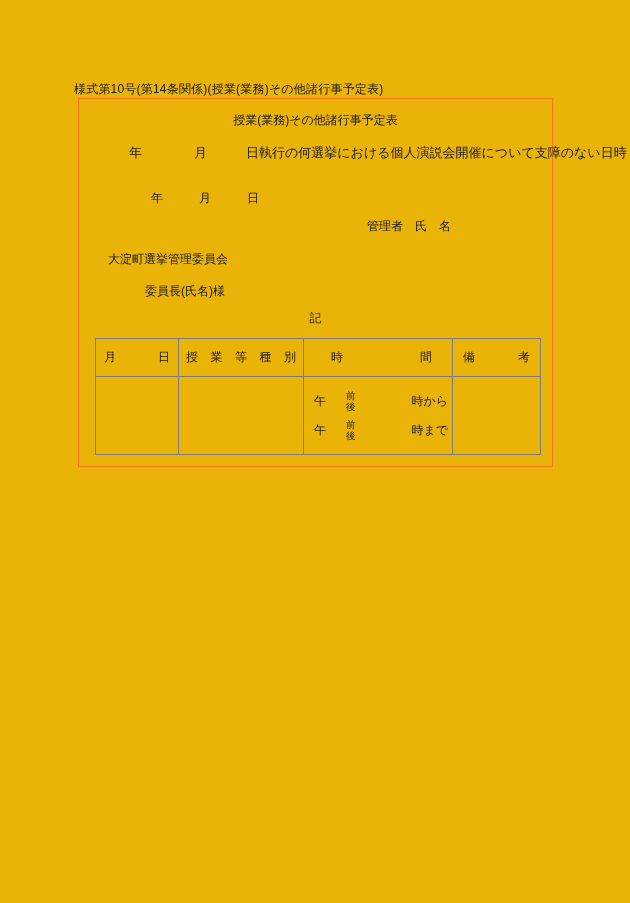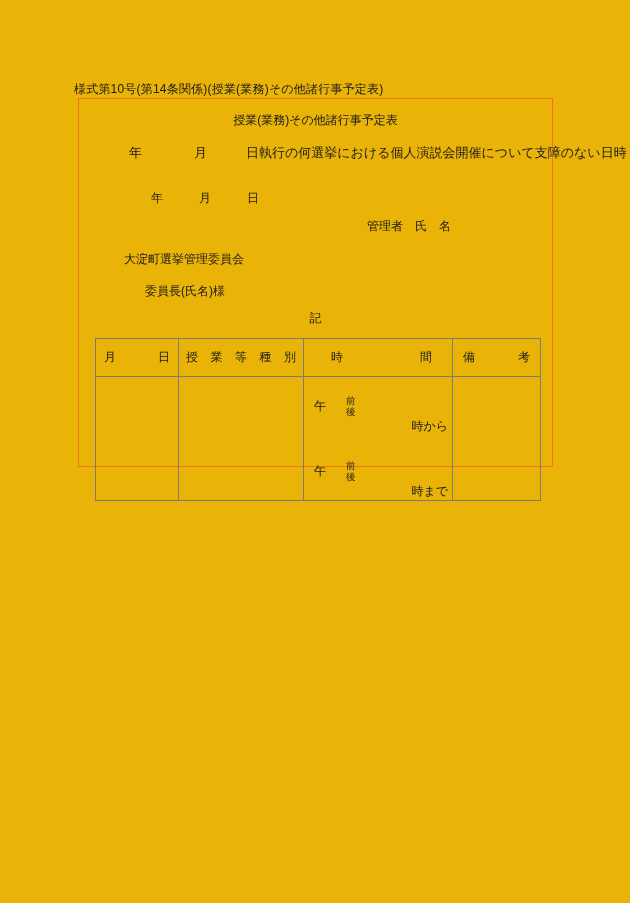--- a/index.html
+++ b/index.html
@@ -40,21 +40,21 @@
   .statement {
     position: absolute;
     left: 5px;
     top: 45px;
     line-height: 17px;
   }
   .statement-line1 { white-space: nowrap; font-size: 13px; padding-left: 45px; }
   .statement-line2 { white-space: nowrap; }
   .date-line { position: absolute; left: 72px; top: 91px; white-space: nowrap; }
   .manager-line { position: absolute; left: 244px; top: 119px; white-space: nowrap; margin-left: 44px; }
-  .committee { position: absolute; left: 29px; top: 152px; white-space: nowrap; margin-left: 16px; }
+  .committee { position: absolute; left: 29px; top: 152px; white-space: nowrap; }
   .chairman { position: absolute; left: 66px; top: 184px; white-space: nowrap; }
   .note-heading { position: absolute; left: 0; width: 100%; top: 211px; text-align: center; }
   .sched {
     position: absolute;
     left: 16px;
     top: 239px;
     border-collapse: collapse;
     table-layout: fixed;
   }
   .sched th, .sched td {
@@ -81,21 +81,21 @@
   }
   .time-line { display: flex; align-items: center; }
   .zengo {
     display: flex;
     flex-direction: column;
     margin-left: 20px;
     font-size: 9.5px;
     line-height: 11px;
     text-align: center;
   }
-  .suffix { margin-left: auto; margin-top: 41px; }
+  .suffix { margin-left: auto; }
 </style>
 </head>
 <body>
 
 <div class="page">
 
   <div class="form-label">様式第10号(第14条関係)(授業(業務)その他諸行事予定表)</div>
 
   <div class="form-box">
 

